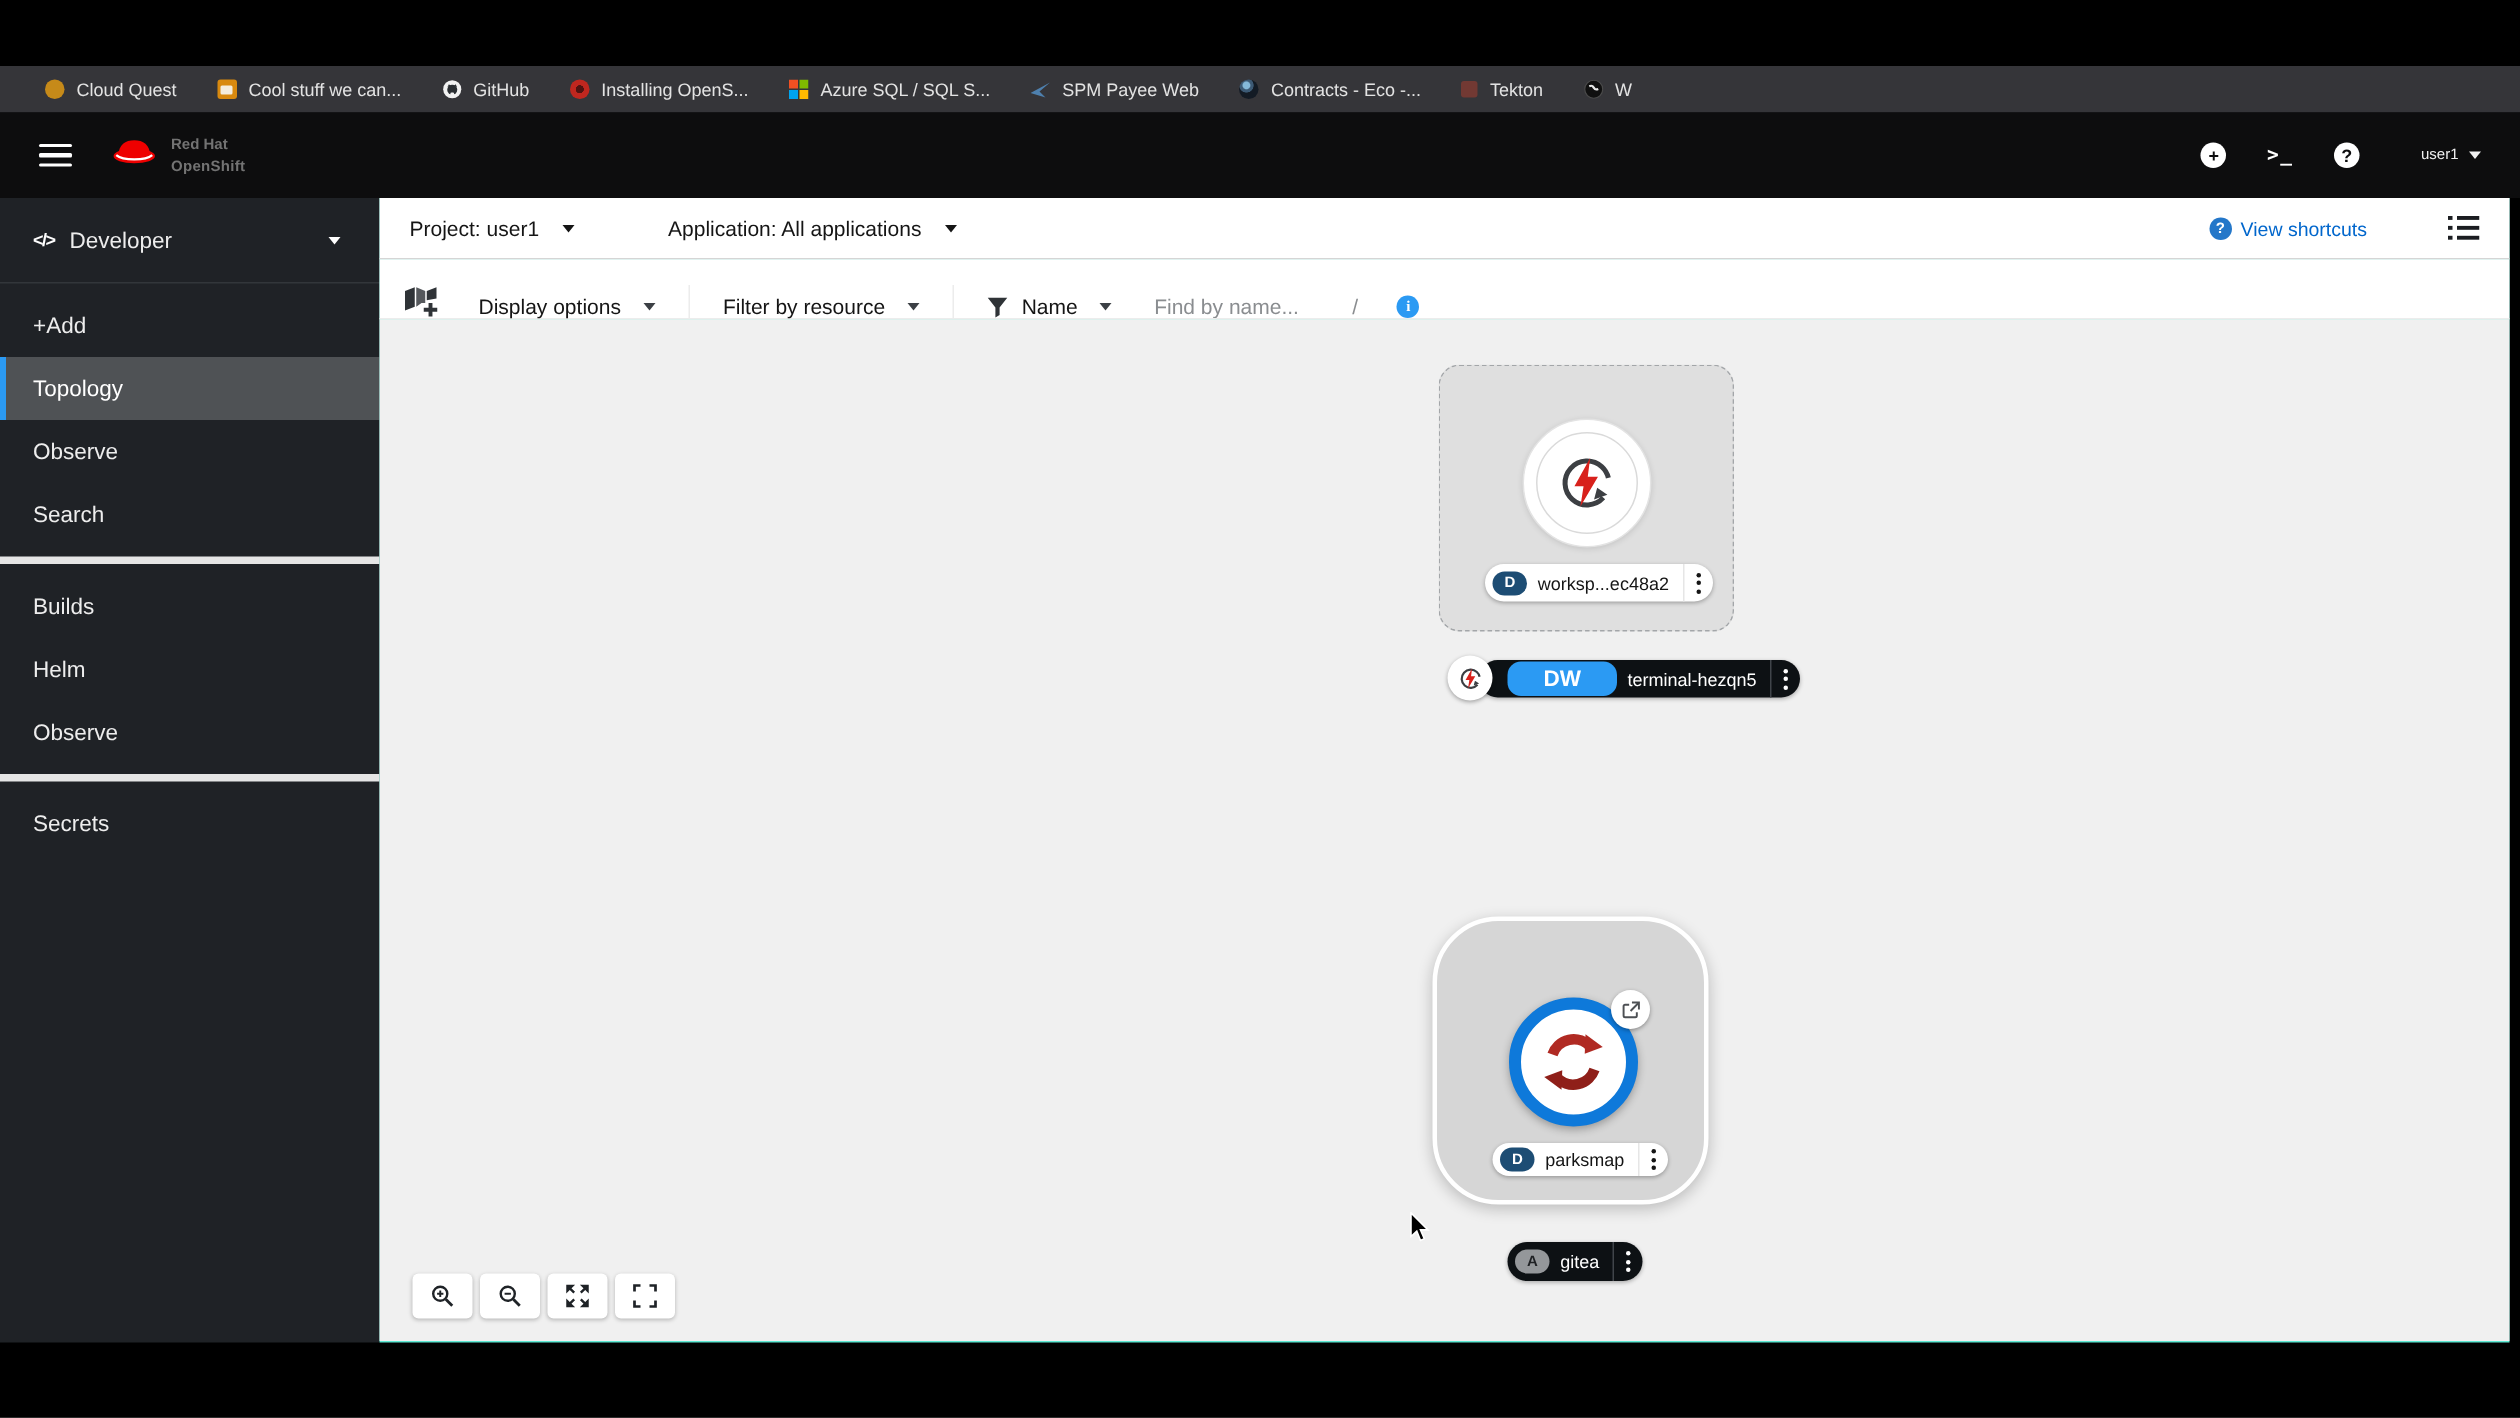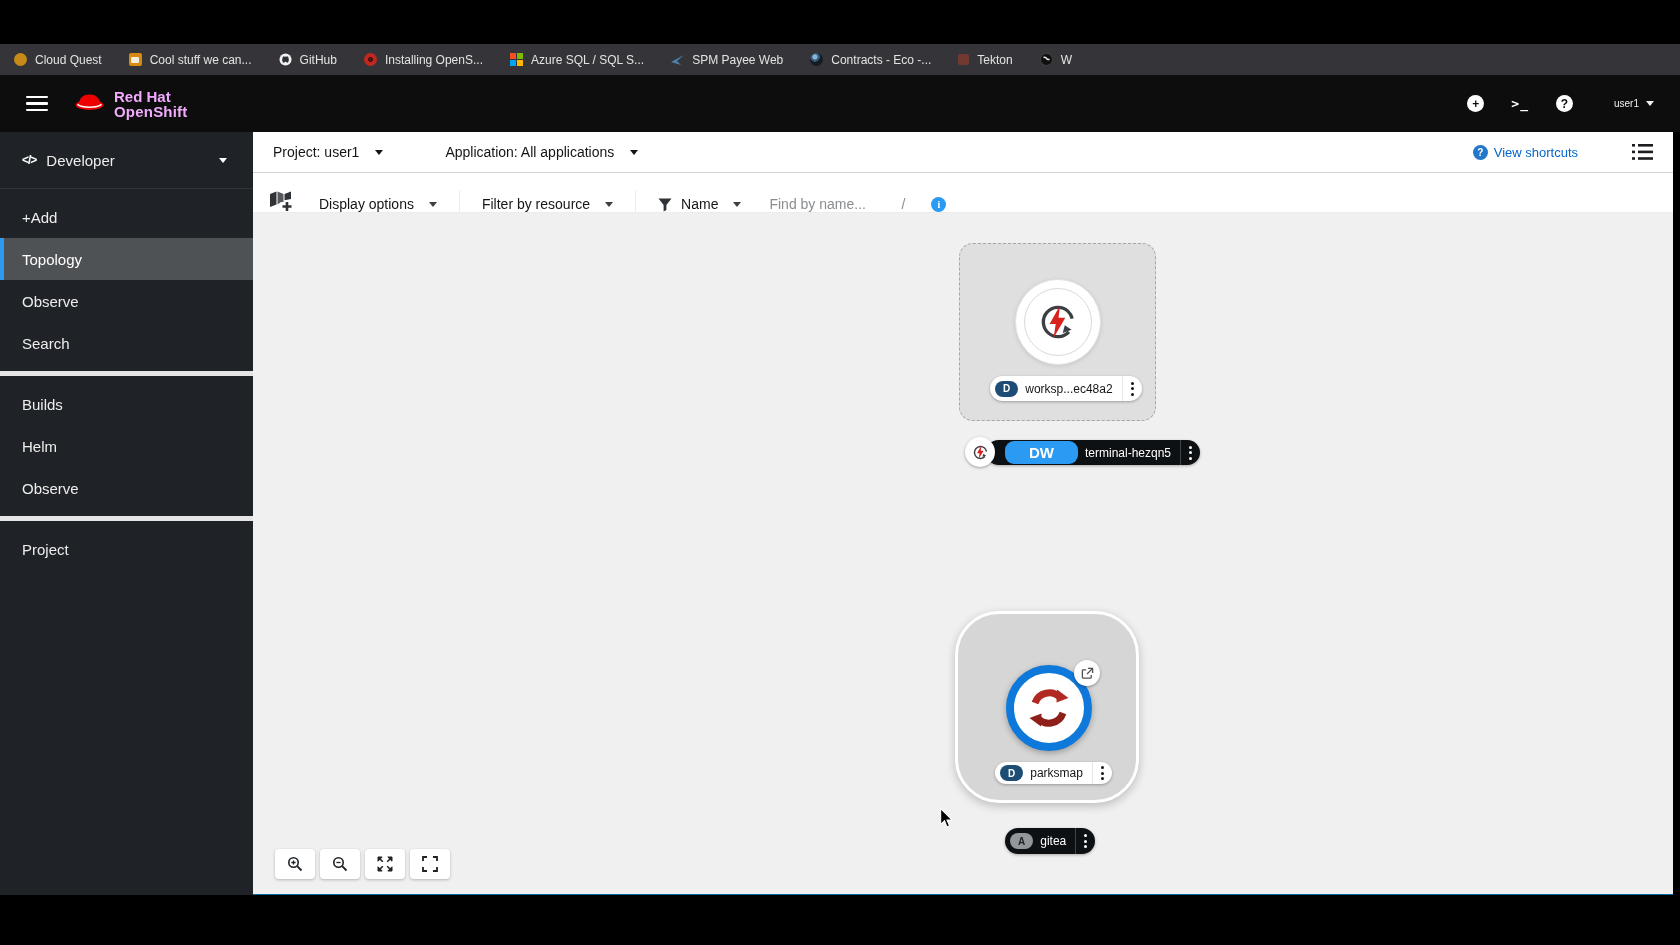--- a/index.html
+++ b/index.html
@@ -2,37 +2,37 @@
 <html><head>
 <meta charset="utf-8">
 <style>
   * { margin:0; padding:0; box-sizing:border-box; }
   html,body { background:#000; }
   body { font-family:"Liberation Sans", sans-serif; }
   .screen { position:relative; width:1680px; height:945px; background:#000; overflow:hidden; }
 
   
   .bookmarks { position:absolute; left:0; top:44px; width:1680px; height:31px;
-    background:#353539; display:flex; align-items:center; padding-left:14px; gap:27px; }
+    background:#353539; display:flex; align-items:center; padding-left:30px; gap:27px; }
   .bm { display:flex; align-items:center; gap:8px; color:#e3e3e3; font-size:12px; white-space:nowrap; }
   .bm-ico { width:13px; height:13px; display:inline-block; flex:none; position:relative; }
   .ico-cloudquest { border-radius:50%; background:#c68a19; }
   .ico-window { background:#d8890f; border-radius:2px; }
   .ico-window::after { content:""; position:absolute; left:2.5px; top:3.5px; width:8px; height:6px; background:#f4ecdc; border-radius:1px; }
   .ico-openshift { border-radius:50%; background:radial-gradient(circle,#511311 0 2.6px,#c0271f 2.8px 6.5px); }
   .ico-contracts { border-radius:50%; background:radial-gradient(circle at 38% 30%, #84b9da 0 2.2px, #3c5a75 3px 4.6px, #131b25 5px); }
   .ico-tekton { background:#7d3a33; border-radius:2px; opacity:.85; width:11px; height:11px; }
 
   
   .masthead { position:absolute; left:0; top:75px; width:1680px; height:57px; background:#0d0d0e;
     display:flex; align-items:center; padding:0 26px; }
   .hamburger { width:22px; display:flex; flex-direction:column; gap:4px; cursor:pointer; }
   .hamburger i { display:block; height:2.6px; background:#fff; border-radius:1px; }
   .brand { display:flex; align-items:center; gap:9px; margin-left:26px; }
-  .brand-text { color:#f0abfc; line-height:15px; font-size:15px; }
+  .brand-text { color:#737373; line-height:15px; font-size:10px; }
   .brand-text .b1 { font-weight:bold; }
   .brand-text .b2 { font-weight:700; letter-spacing:.2px; }
   .mast-right { margin-left:auto; display:flex; align-items:center; gap:27px; }
   .disc-ico { width:17px; height:17px; border-radius:50%; background:#fff; color:#0d0d0e;
     display:flex; align-items:center; justify-content:center; font-size:12px; font-weight:bold; cursor:pointer; }
   .term-ico { color:#fff; font-family:"DejaVu Sans Mono", monospace; font-weight:bold; font-size:13px; letter-spacing:1px; cursor:pointer; }
   .user-menu { display:flex; align-items:center; gap:7px; color:#f0f0f0; font-size:10px; margin-left:14px; cursor:pointer; }
   .caret { width:0; height:0; border-left:4.5px solid transparent; border-right:4.5px solid transparent;
     border-top:5px solid currentColor; display:inline-block; }
 
@@ -40,21 +40,21 @@
   .sidebar { position:absolute; left:0; top:132px; width:253px; height:763px; background:#1f2226; color:#ededed; }
   .persp { height:57px; display:flex; align-items:center; padding:0 26px 0 22px; border-bottom:1px solid #32363a; font-size:15px; gap:10px; cursor:pointer; }
   .persp .glyph { font-size:12px; font-weight:bold; letter-spacing:-1px; color:#fff; }
   .persp .caret { margin-left:auto; color:#fff; }
   .nav-section { padding:7px 0; border-bottom:5px solid #e5e5e5; }
   .nav-section:last-child { border-bottom:none; }
   .nav-item { height:42px; display:flex; align-items:center; padding-left:22px; font-size:15px; cursor:pointer; }
   .nav-item.active { background:#4f5255; border-left:4px solid #2b9af3; padding-left:18px; color:#fff; }
 
   
-  .main { position:absolute; left:253px; top:132px; width:1420px; height:763px; background:#0369a1; }
+  .main { position:absolute; left:253px; top:132px; width:1420px; height:763px; background:#5eead4; }
   .ctxbar { height:41px; border-bottom:1px solid #d5d5d5; display:flex; align-items:center; padding:0 20px; font-size:14px; color:#151515; background:#fff; }
   .menu-toggle { display:flex; align-items:center; cursor:pointer; }
   .menu-toggle .caret { margin-left:16px; color:#151515; }
   .app-toggle { margin-left:62px; }
   .ctx-right { margin-left:auto; display:flex; align-items:center; }
   .q-ico { width:15px; height:15px; border-radius:50%; background:#2477c9; color:#fff; font-size:10px; font-weight:bold;
     display:flex; align-items:center; justify-content:center; margin-right:6px; }
   .shortcuts { color:#0066cc; font-size:13px; cursor:pointer; }
   .listview { margin-left:54px; cursor:pointer; display:flex; }
 
@@ -215,21 +215,21 @@
       <div class="nav-item active">Topology</div>
       <div class="nav-item">Observe</div>
       <div class="nav-item">Search</div>
     </div>
     <div class="nav-section">
       <div class="nav-item">Builds</div>
       <div class="nav-item">Helm</div>
       <div class="nav-item">Observe</div>
     </div>
     <div class="nav-section">
-      <div class="nav-item">Project</div>
+      <div class="nav-item">Secrets</div>
     </div>
   </nav>
 
   <div class="main">
 
     <div class="ctxbar">
       <span class="menu-toggle">
         <span>Project: user1</span>
         <span class="caret"></span>
       </span>

